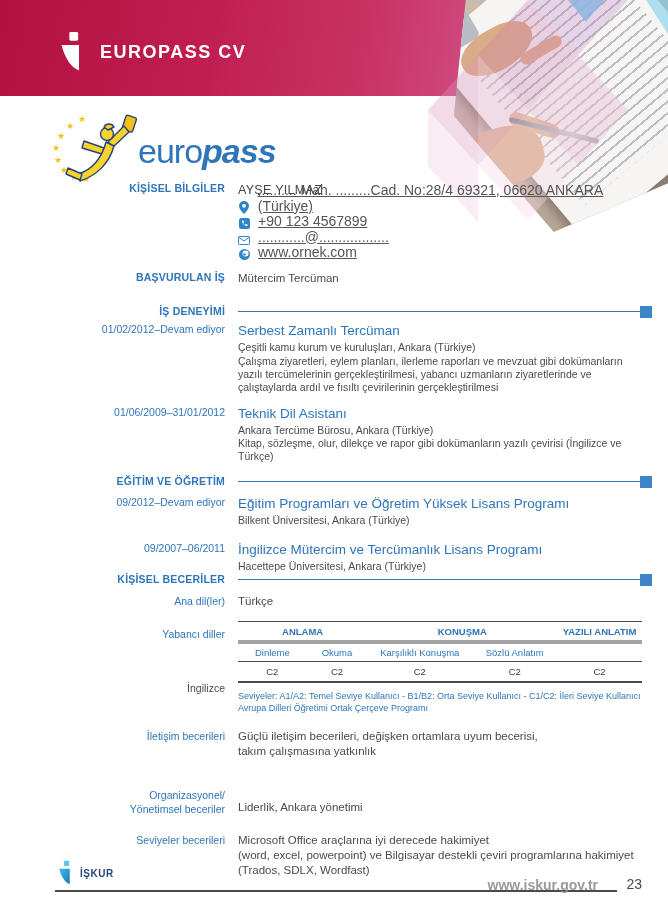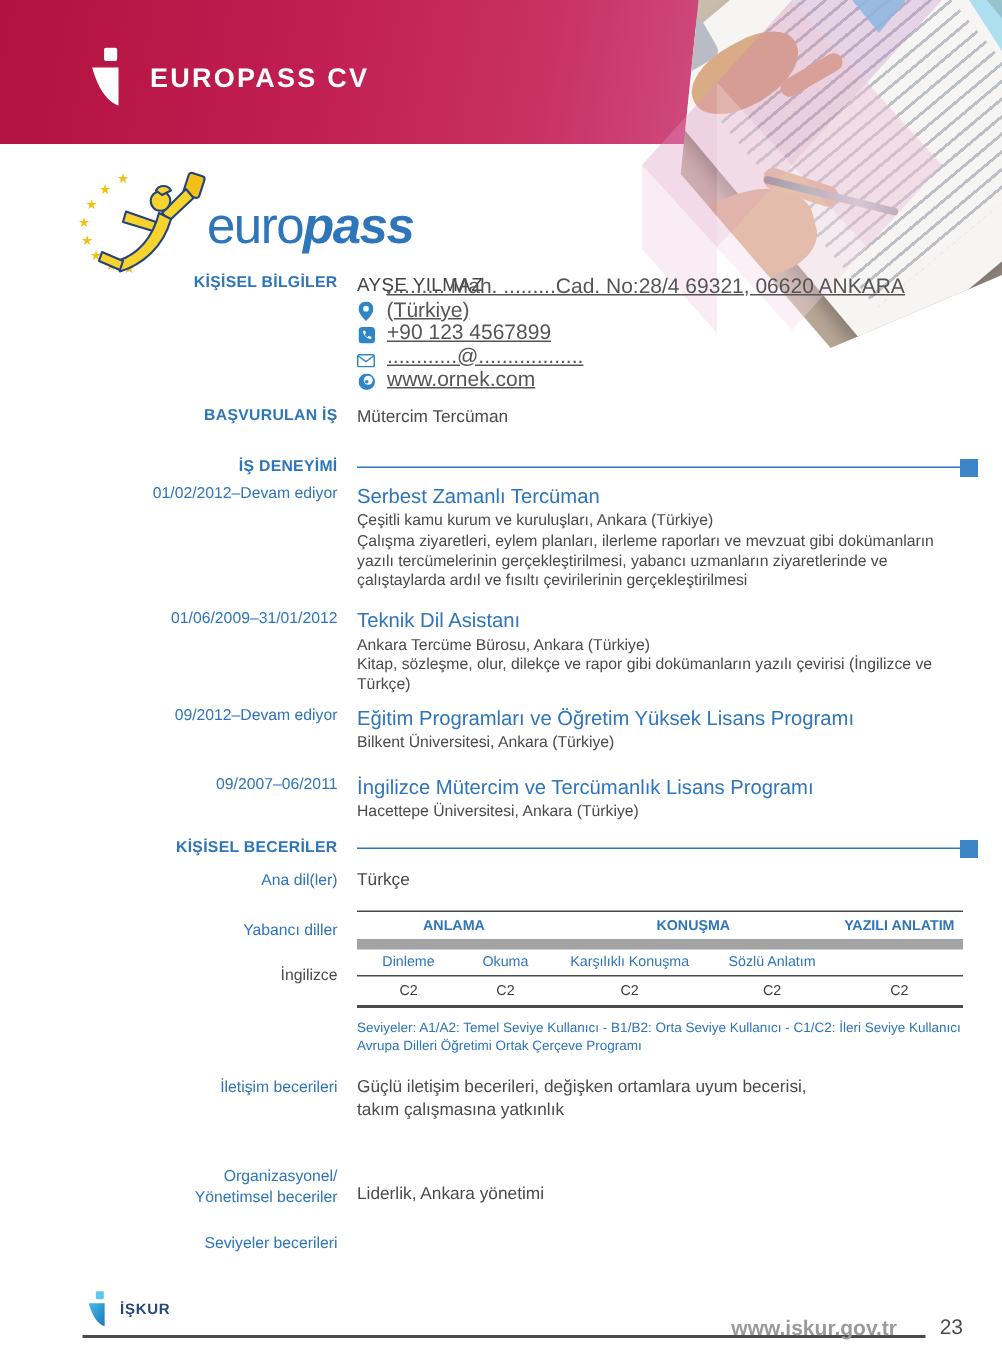--- a/index.html
+++ b/index.html
@@ -60,21 +60,21 @@
   .org{font-size:10.5px;line-height:14.5px;color:#4a4a4a;}
   .desc{font-size:10.5px;line-height:13px;color:#4a4a4a;white-space:pre-line;}
   .divider-row{align-items:center;}
   .divider{display:flex;align-items:center;height:13px;}
   .divider .line{flex:1;height:1.5px;background:#2e75b9;}
   .divider .sq{width:12px;height:12px;background:#3d85c6;}
   .prelined{white-space:pre-line;}
   
   .ltable{width:404px;border-top:1.5px solid #4a4a4a;border-bottom:2px solid #4a4a4a;}
   .trow{display:grid;}
-  .tgroup{grid-template-columns:32% 47% 21%;border-bottom:7px solid #a3a3a3;}
+  .tgroup{grid-template-columns:32% 47% 21%;border-bottom:4px solid #a3a3a3;}
   .tcols{grid-template-columns:17% 15% 26% 21% 21%;border-bottom:1.5px solid #4a4a4a;}
   .tvals{grid-template-columns:17% 15% 26% 21% 21%;}
   .tcell{font-size:9.5px;text-align:center;padding:3.5px 0 3px;}
   .tgroup .tcell{color:#2e75b9;font-weight:bold;}
   .tcols .tcell{color:#2e75b9;}
   .tvals .tcell{color:#3c3c3c;padding:4px 0;}
   .note{color:#2e75b9;font-size:9px;line-height:11.5px;white-space:pre-line;}
   
   .footer-rule{position:absolute;left:55px;top:890px;width:562px;height:1.5px;background:#4a4a4a;z-index:4;}
   .iskur{position:absolute;left:57px;top:860px;display:flex;align-items:center;gap:6px;z-index:4;}
@@ -217,54 +217,61 @@
 
     <div class="row" style="margin-top:11px;">
       <div class="date">01/06/2009–31/01/2012</div>
       <div>
         <div class="jobtitle">Teknik Dil Asistanı</div>
         <div class="org">Ankara Tercüme Bürosu, Ankara (Türkiye)</div>
         <div class="desc">Kitap, sözleşme, olur, dilekçe ve rapor gibi dokümanların yazılı çevirisi (İngilizce ve Türkçe)</div>
       </div>
     </div>
 
+    <div class="row divider-row" style="margin-top:12px;">
+      <div class="lbl">EĞİTİM VE ÖĞRETİM</div>
+      <div class="divider">
+          <span class="line"></span>
+          <span class="sq"></span>
+        </div>
+    </div>
 
     <div class="row" style="margin-top:7px;">
       <div class="date">09/2012–Devam ediyor</div>
       <div>
         <div class="jobtitle">Eğitim Programları ve Öğretim Yüksek Lisans Programı</div>
         <div class="org">Bilkent Üniversitesi, Ankara (Türkiye)</div>
       </div>
     </div>
 
     <div class="row" style="margin-top:13px;">
       <div class="date">09/2007–06/2011</div>
       <div>
         <div class="jobtitle">İngilizce Mütercim ve Tercümanlık Lisans Programı</div>
         <div class="org">Hacettepe Üniversitesi, Ankara (Türkiye)</div>
       </div>
     </div>
 
-    <div class="row divider-row" style="margin-top:11px;">
+    <div class="row divider-row" style="margin-top:0;">
       <div class="lbl">KİŞİSEL BECERİLER</div>
       <div class="divider">
           <span class="line"></span>
           <span class="sq"></span>
         </div>
     </div>
 
     <div class="row" style="margin-top:8px;">
       <div class="date">Ana dil(ler)</div>
       <div class="val">Türkçe</div>
     </div>
 
     <div class="row" style="margin-top:12px;">
       <div>
         <div class="date" style="margin-top:6px;">Yabancı diller</div>
-        <div class="date" style="margin-top:16px;color:#4a4a4a;">İngilizce</div>
+        <div class="date" style="margin-top:40px;color:#4a4a4a;">İngilizce</div>
       </div>
       <div>
         <div class="ltable">
           <div class="trow tgroup">
             <div class="tcell">ANLAMA</div>
             <div class="tcell">KONUŞMA</div>
             <div class="tcell">YAZILI ANLATIM</div>
           </div>
           <div class="trow tcols">
             <div class="tcell">Dinleme</div>
@@ -293,20 +300,23 @@
     </div>
 
     <div class="row" style="margin-top:29px;">
       <div class="date prelined">Organizasyonel/
 Yönetimsel beceriler</div>
       <div class="val" style="padding-top:12px;">Liderlik, Ankara yönetimi</div>
     </div>
 
     <div class="row" style="margin-top:17px;">
       <div class="date">Seviyeler becerileri</div>
+      <div class="val prelined">Microsoft Office araçlarına iyi derecede hakimiyet
+(word, excel, powerpoint) ve Bilgisayar destekli çeviri programlarına hakimiyet
+(Trados, SDLX, Wordfast)</div>
     </div>
 
   </main>
 
   <div class="iskur">
     <svg width="17" height="26" viewBox="0 0 32 46">
       <defs>
         <linearGradient id="iskg" x1="0" y1="0" x2="1" y2="1">
           <stop offset="0" stop-color="#45bde8"></stop>
             <stop offset="1" stop-color="#1778be"></stop>

